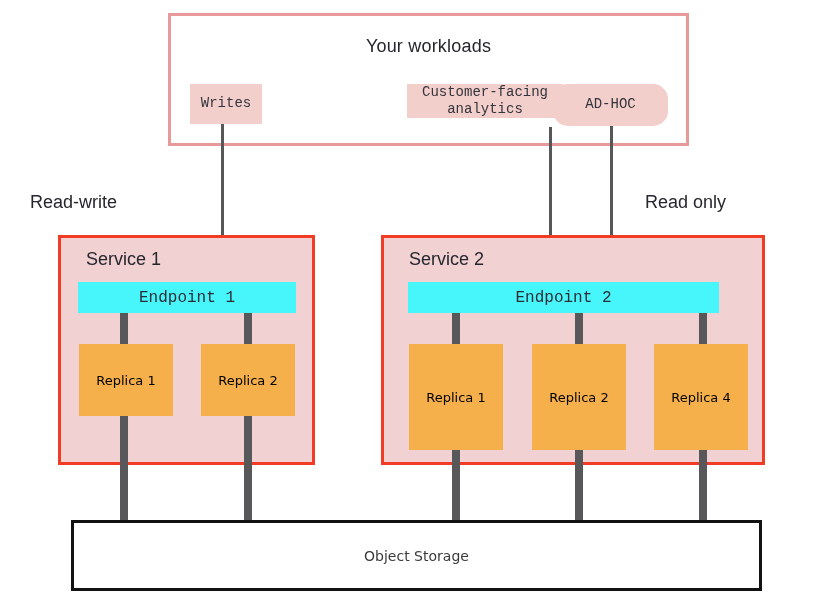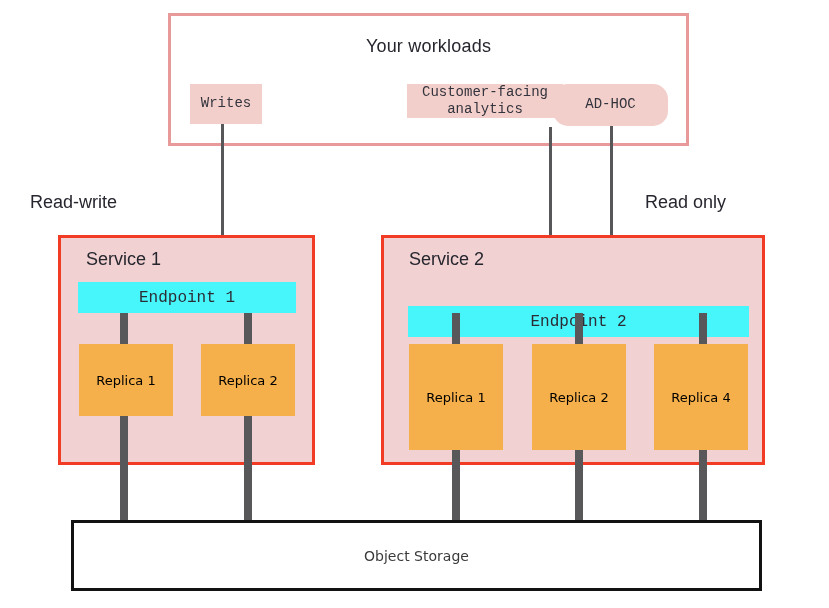--- a/index.html
+++ b/index.html
@@ -42,21 +42,21 @@
   }
   .svc1{left:58px;width:251px;}
   .svc2{left:381px;width:378px;}
   .svc-title{position:absolute;left:25px;top:11px;font-size:18px;}
   .endpoint{
     position:absolute;top:44px;height:31px;background:var(--endpoint_bg,#47f6fa);
     display:flex;align-items:center;justify-content:center;
     font-size:16px;font-family:Liberation Mono, monospace;color:#2c2c36;
   }
   .ep1{left:17px;width:218px;}
-  .ep2{left:24px;width:341px;margin-top:24px;}
+  .ep2{left:24px;width:311px;}
   .replica{
     position:absolute;background:var(--replica_bg,#f5b04b);
     display:flex;align-items:center;justify-content:center;
     font-size:13px;font-family:"DejaVu Sans",sans-serif;color:#000000;
   }
   .svc1 .replica{top:106px;width:94px;height:72px;}
   .svc2 .replica{top:106px;width:94px;height:106px;}
   .s1r1{left:18px;}  .s1r2{left:140px;}
   .s2r1{left:25px;}  .s2r2{left:148px;} .s2r3{left:270px;}
   

